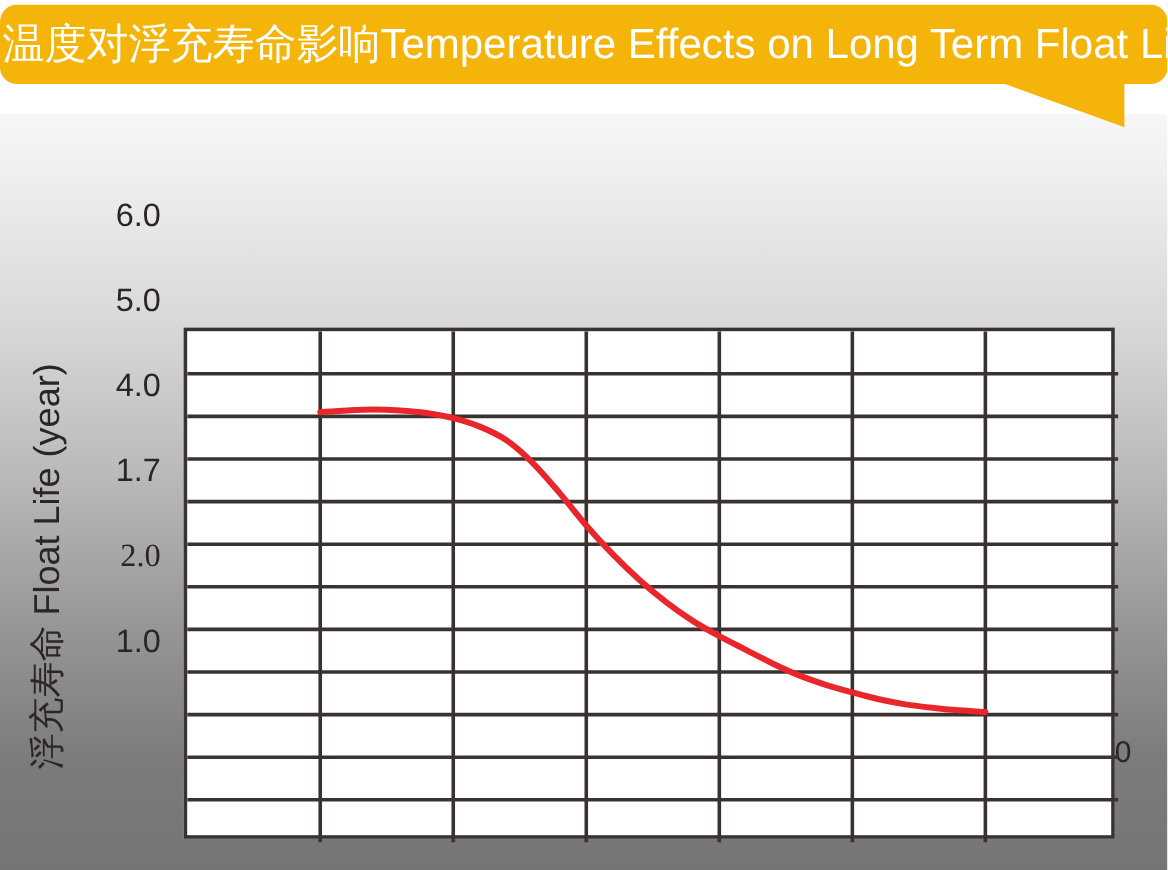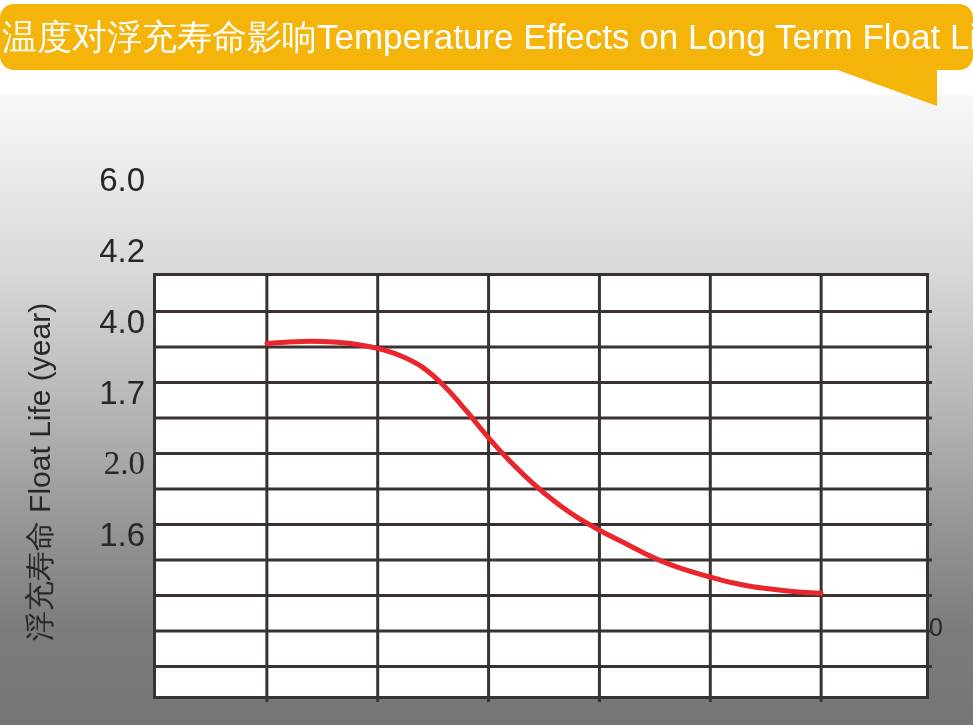--- a/index.html
+++ b/index.html
@@ -87,24 +87,24 @@
     top: 0;
     width: 776px;
     height: 426px;
     display: block;
     pointer-events: none;
   }
 
   
   .ylabel-tick {
     position: absolute;
-    right: 0;
+    right: 11px;
     text-align: right;
     color: #2b2624;
-    font-size: 33px;
+    font-size: 27px;
     line-height: 27px;
     white-space: nowrap;
   }
   .ytick-wrap {
     position: absolute;
     left: 95px;
     top: 0;
     width: 50px;
     height: 725px;
   }
@@ -140,25 +140,25 @@
     <span class="title-text">温度对浮充寿命影响Temperature Effects on Long Term Float Life</span>
   </div>
   <div class="bubble-tail"></div>
 
   <div class="panel">
 
     <div class="axis-title-y">浮充寿命  Float Life (year)</div>
 
     <div class="ytick-wrap">
       <div class="ylabel-tick" style="top:71px;">6.0</div>
-      <div class="ylabel-tick" style="top:142px;">4.2</div>
+      <div class="ylabel-tick" style="top:142px;">5.0</div>
       <div class="ylabel-tick" style="top:213px;margin-left:16px;">4.0</div>
       <div class="ylabel-tick" style="top:284px;">1.7</div>
       <div class="ylabel-tick" style="top:355px;font-family:Liberation Serif, serif;">2.0</div>
-      <div class="ylabel-tick" style="top:426px;">1.6</div>
+      <div class="ylabel-tick" style="top:426px;">1.0</div>
     </div>
 
     <div>
       <div class="xlabel-tick" style="left:265px; top:521px;">20</div>
       <div class="xlabel-tick" style="left:376px; top:521px;">25</div>
       <div class="xlabel-tick" style="left:487px; top:520px;">30</div>
       <div class="xlabel-tick" style="left:598px; top:512px;">35</div>
       <div class="xlabel-tick" style="left:709px; top:524px;">40</div>
       <div class="xlabel-tick" style="left:820px; top:513px;">45</div>
       <div class="xlabel-tick" style="left:929px; top:520px;">50</div>

